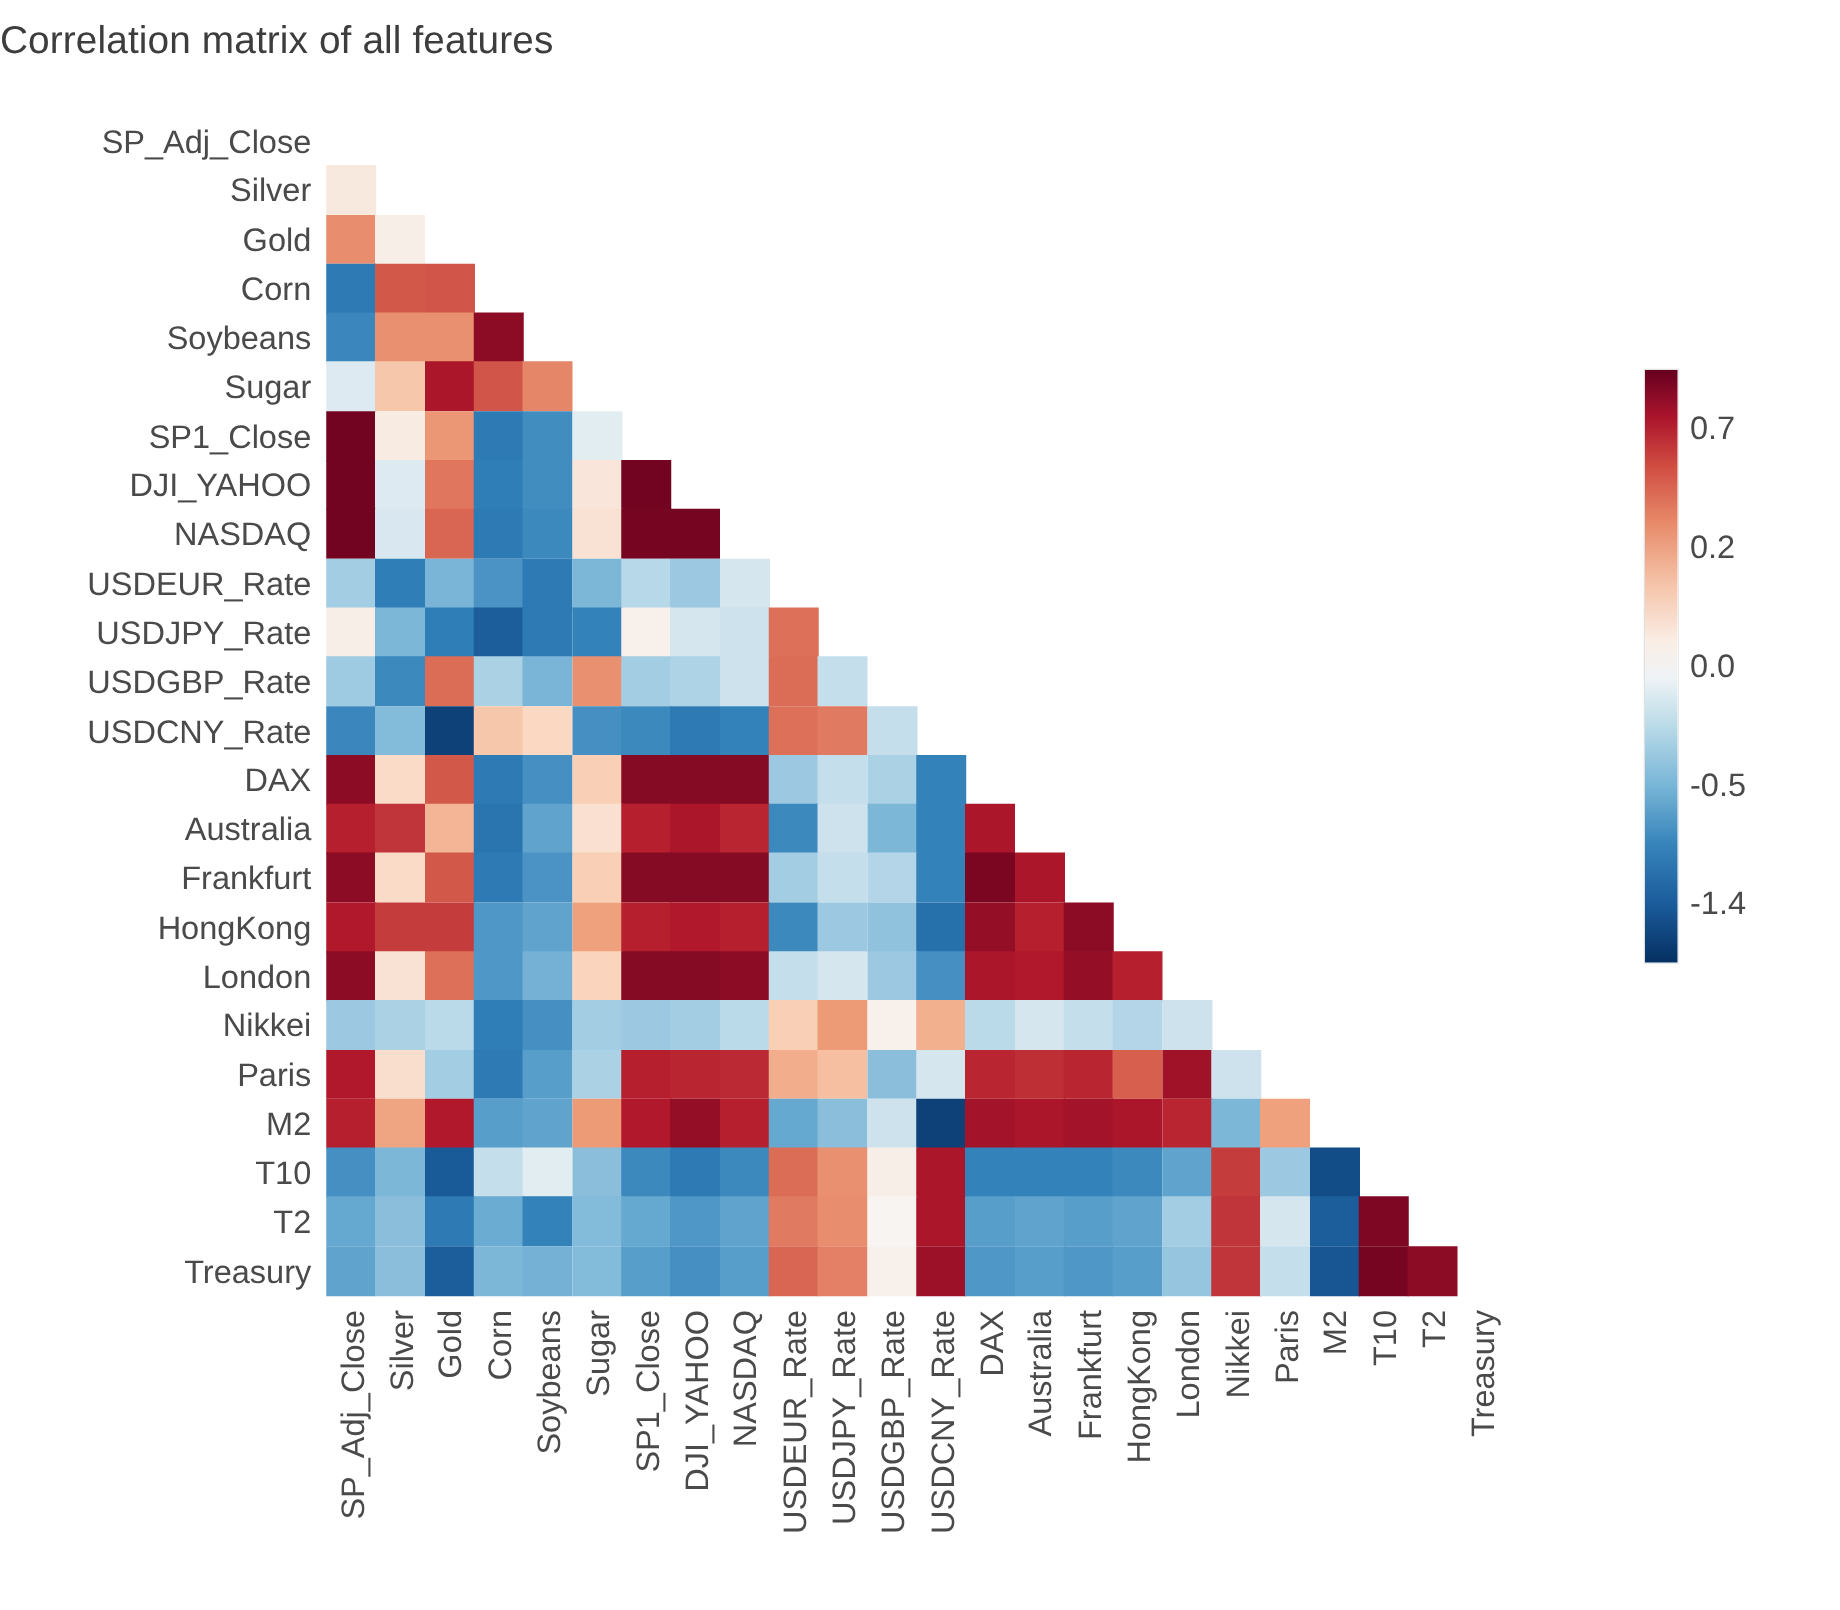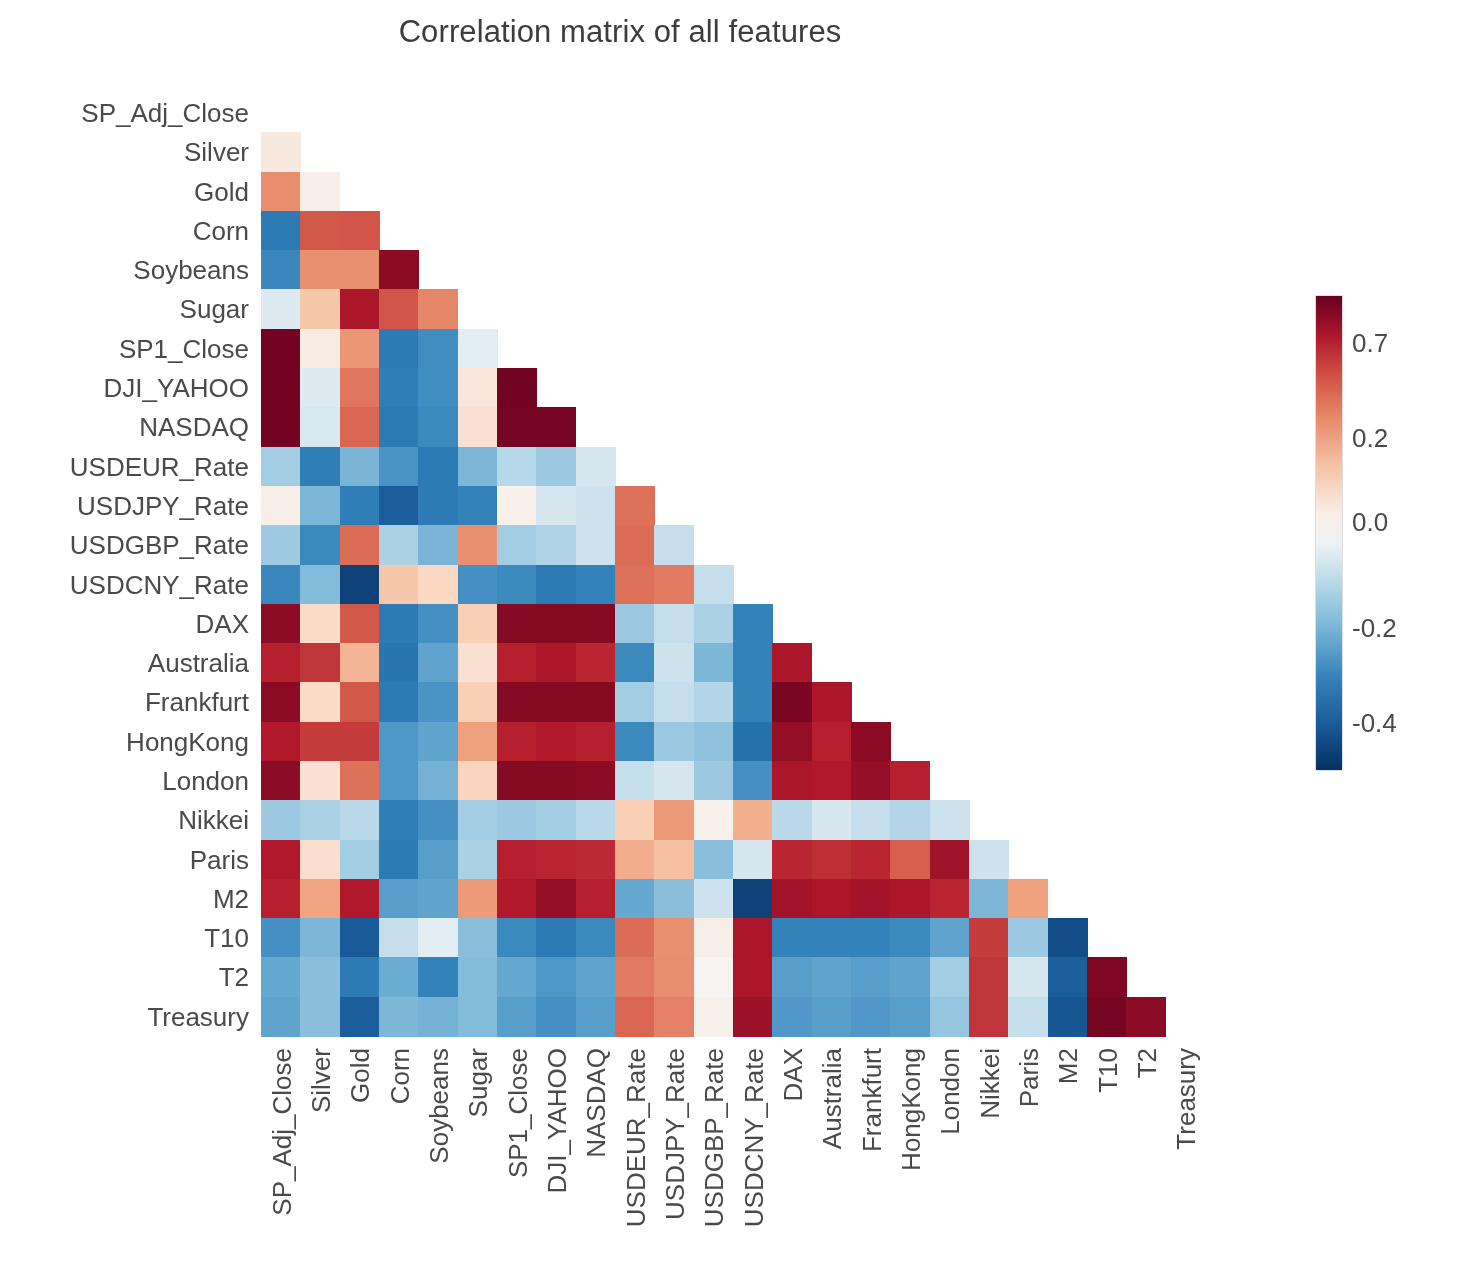--- a/index.html
+++ b/index.html
@@ -23,21 +23,21 @@
     height: 1288px;
     background: #ffffff;
   }
 
   
   #title {
     position: absolute;
     left: 0;
     top: 14px;
     width: 1240px;
-    text-align: center;
+    text-align: left;
     font-size: 31px;
     font-weight: 400;
     color: #3d3d3d;
     letter-spacing: 0.1px;
     white-space: nowrap;
   }
 
   
   #plot {
     position: absolute;
@@ -520,18 +520,18 @@
       </div>
       <div class="xlab-wrap" style="left: 904.667px;">
         <div class="xlab">Treasury</div>
       </div>
     </div>
 
   <div id="colorbar"></div>
   <div id="cb-ticks">
       <div class="cbtick" style="top: 47.4px;">0.7</div>
       <div class="cbtick" style="top: 142.2px;">0.2</div>
-      <div class="cbtick" style="top: 226px;">0.0</div>
-      <div class="cbtick" style="top: 331.8px;">-0.2</div>
-      <div class="cbtick" style="top: 426.6px;">-0.4</div>
+      <div class="cbtick" style="top: 237px;">0.0</div>
+      <div class="cbtick" style="top: 331.8px;">-0.5</div>
+      <div class="cbtick" style="top: 426.6px;">-1.4</div>
     </div>
 
 </div>
 
 </body></html>

